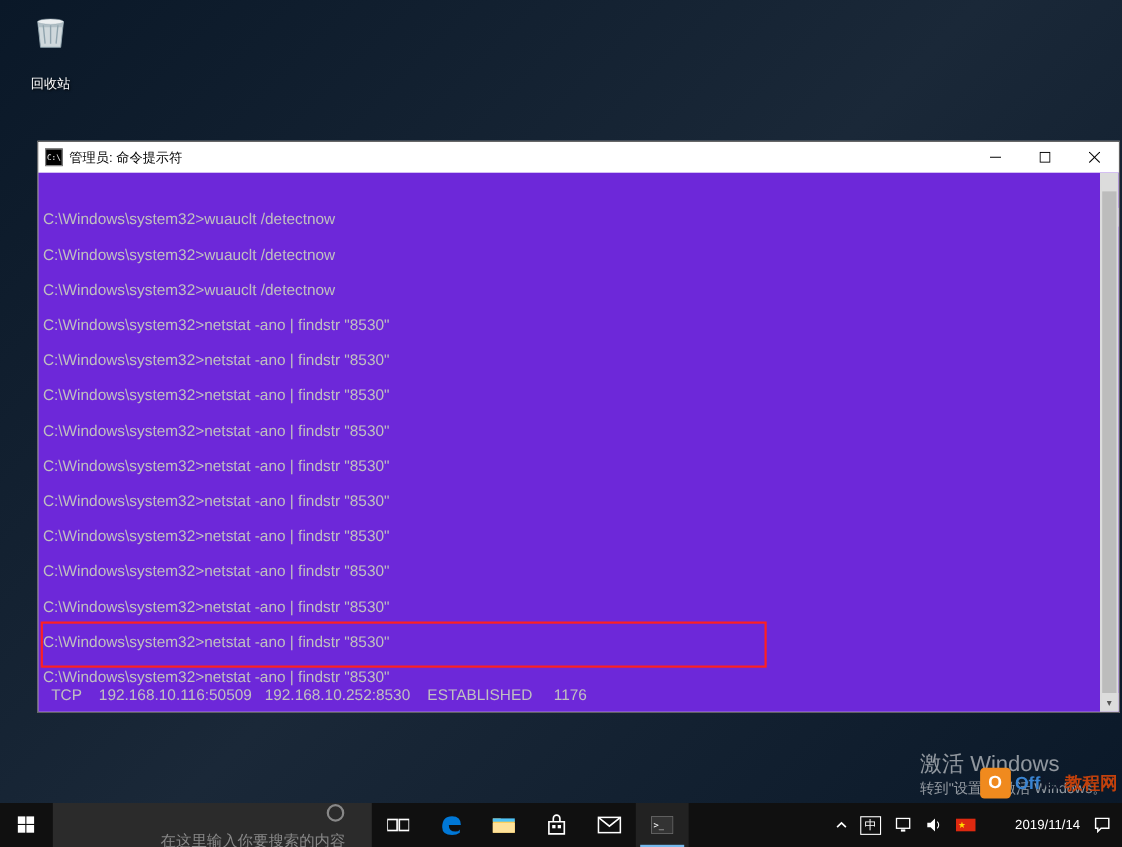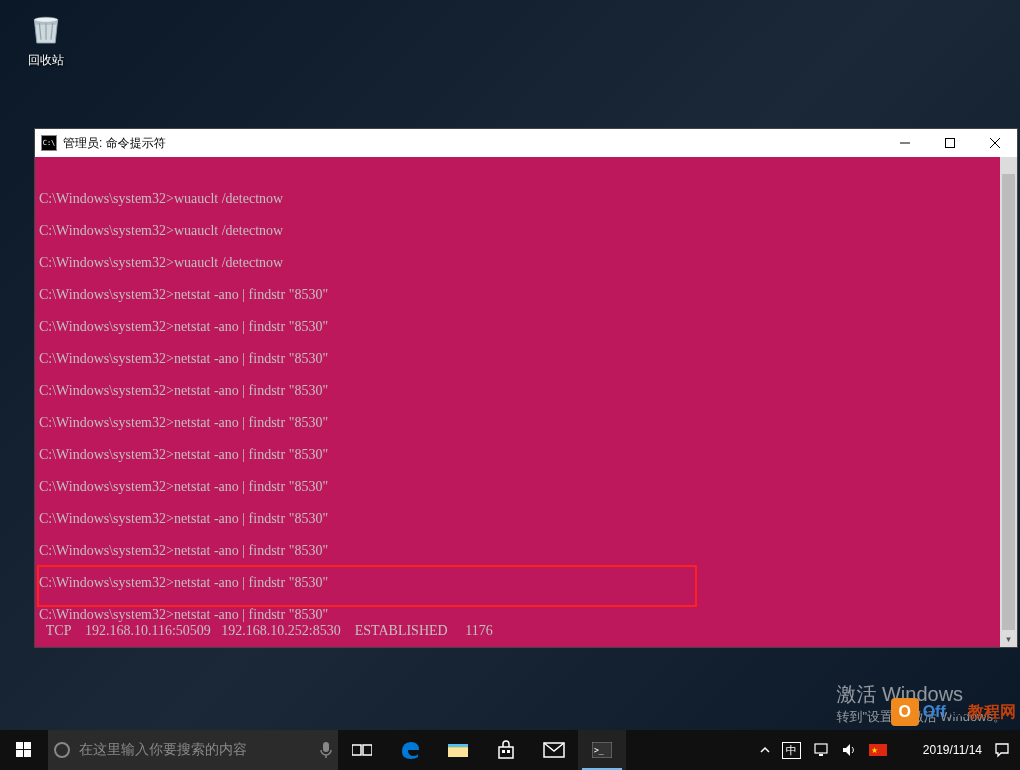--- a/index.html
+++ b/index.html
@@ -16,21 +16,21 @@
     .desktop-icon {
       position: absolute;
       left: 14px;
       top: 8px;
       width: 64px;
       text-align: center;
       color: #fff;
       font-size: 12px;
     }
     .desktop-icon svg { width: 40px; height: 40px; margin: 0 auto; display: block; }
-    .desktop-icon .label { margin-top: 4px; text-shadow: 1px 1px 2px #000; }
+    .desktop-icon .label { margin-top: 20px; text-shadow: 1px 1px 2px #000; }
 
     
     .cmd-window {
       position: absolute;
       left: 34px;
       top: 128px;
       width: 984px;
       height: 520px;
       background: #fff;
       border: 1px solid #444;
@@ -65,23 +65,23 @@
       height: 28px;
       display: flex;
       align-items: center;
       justify-content: center;
       font-family: "Segoe UI", sans-serif;
       font-size: 12px;
     }
 
     .console-body {
       flex: 1;
-      background: #be185d;
+      background: #6d28d9;
       color: #c0c0c0;
-      font-family: Liberation Serif, serif;
+      font-family: Liberation Sans, sans-serif;
       font-size: 14px;
       line-height: 16px;
       padding: 2px 2px 2px 4px;
       overflow: hidden;
       position: relative;
       white-space: pre;
     }
     .console-body .line { height: 16px; }
     .red-box {
       position: absolute;
@@ -187,25 +187,26 @@
       position:absolute;
       left:4px;right:4px;bottom:0;
       height:2px;
       background:#76b9ed;
     }
     .search-box {
       width: 290px;
       height: 40px;
       background: #2b2b2b;
       display: flex;
-      align-items: center;
+      align-items: flex-end;
       color: #888;
       font-size: 14px;
-      padding: 0 5px;
+      padding: 0 24px;
       gap: 8px;
+      flex-direction: column;
     }
     .search-box .mic { margin-left:auto; }
     .tb-spacer { flex: 1; }
     .tray {
       display: flex;
       align-items: center;
       gap: 12px;
       padding: 0 10px;
       font-size: 12px;
       color: #fff;

